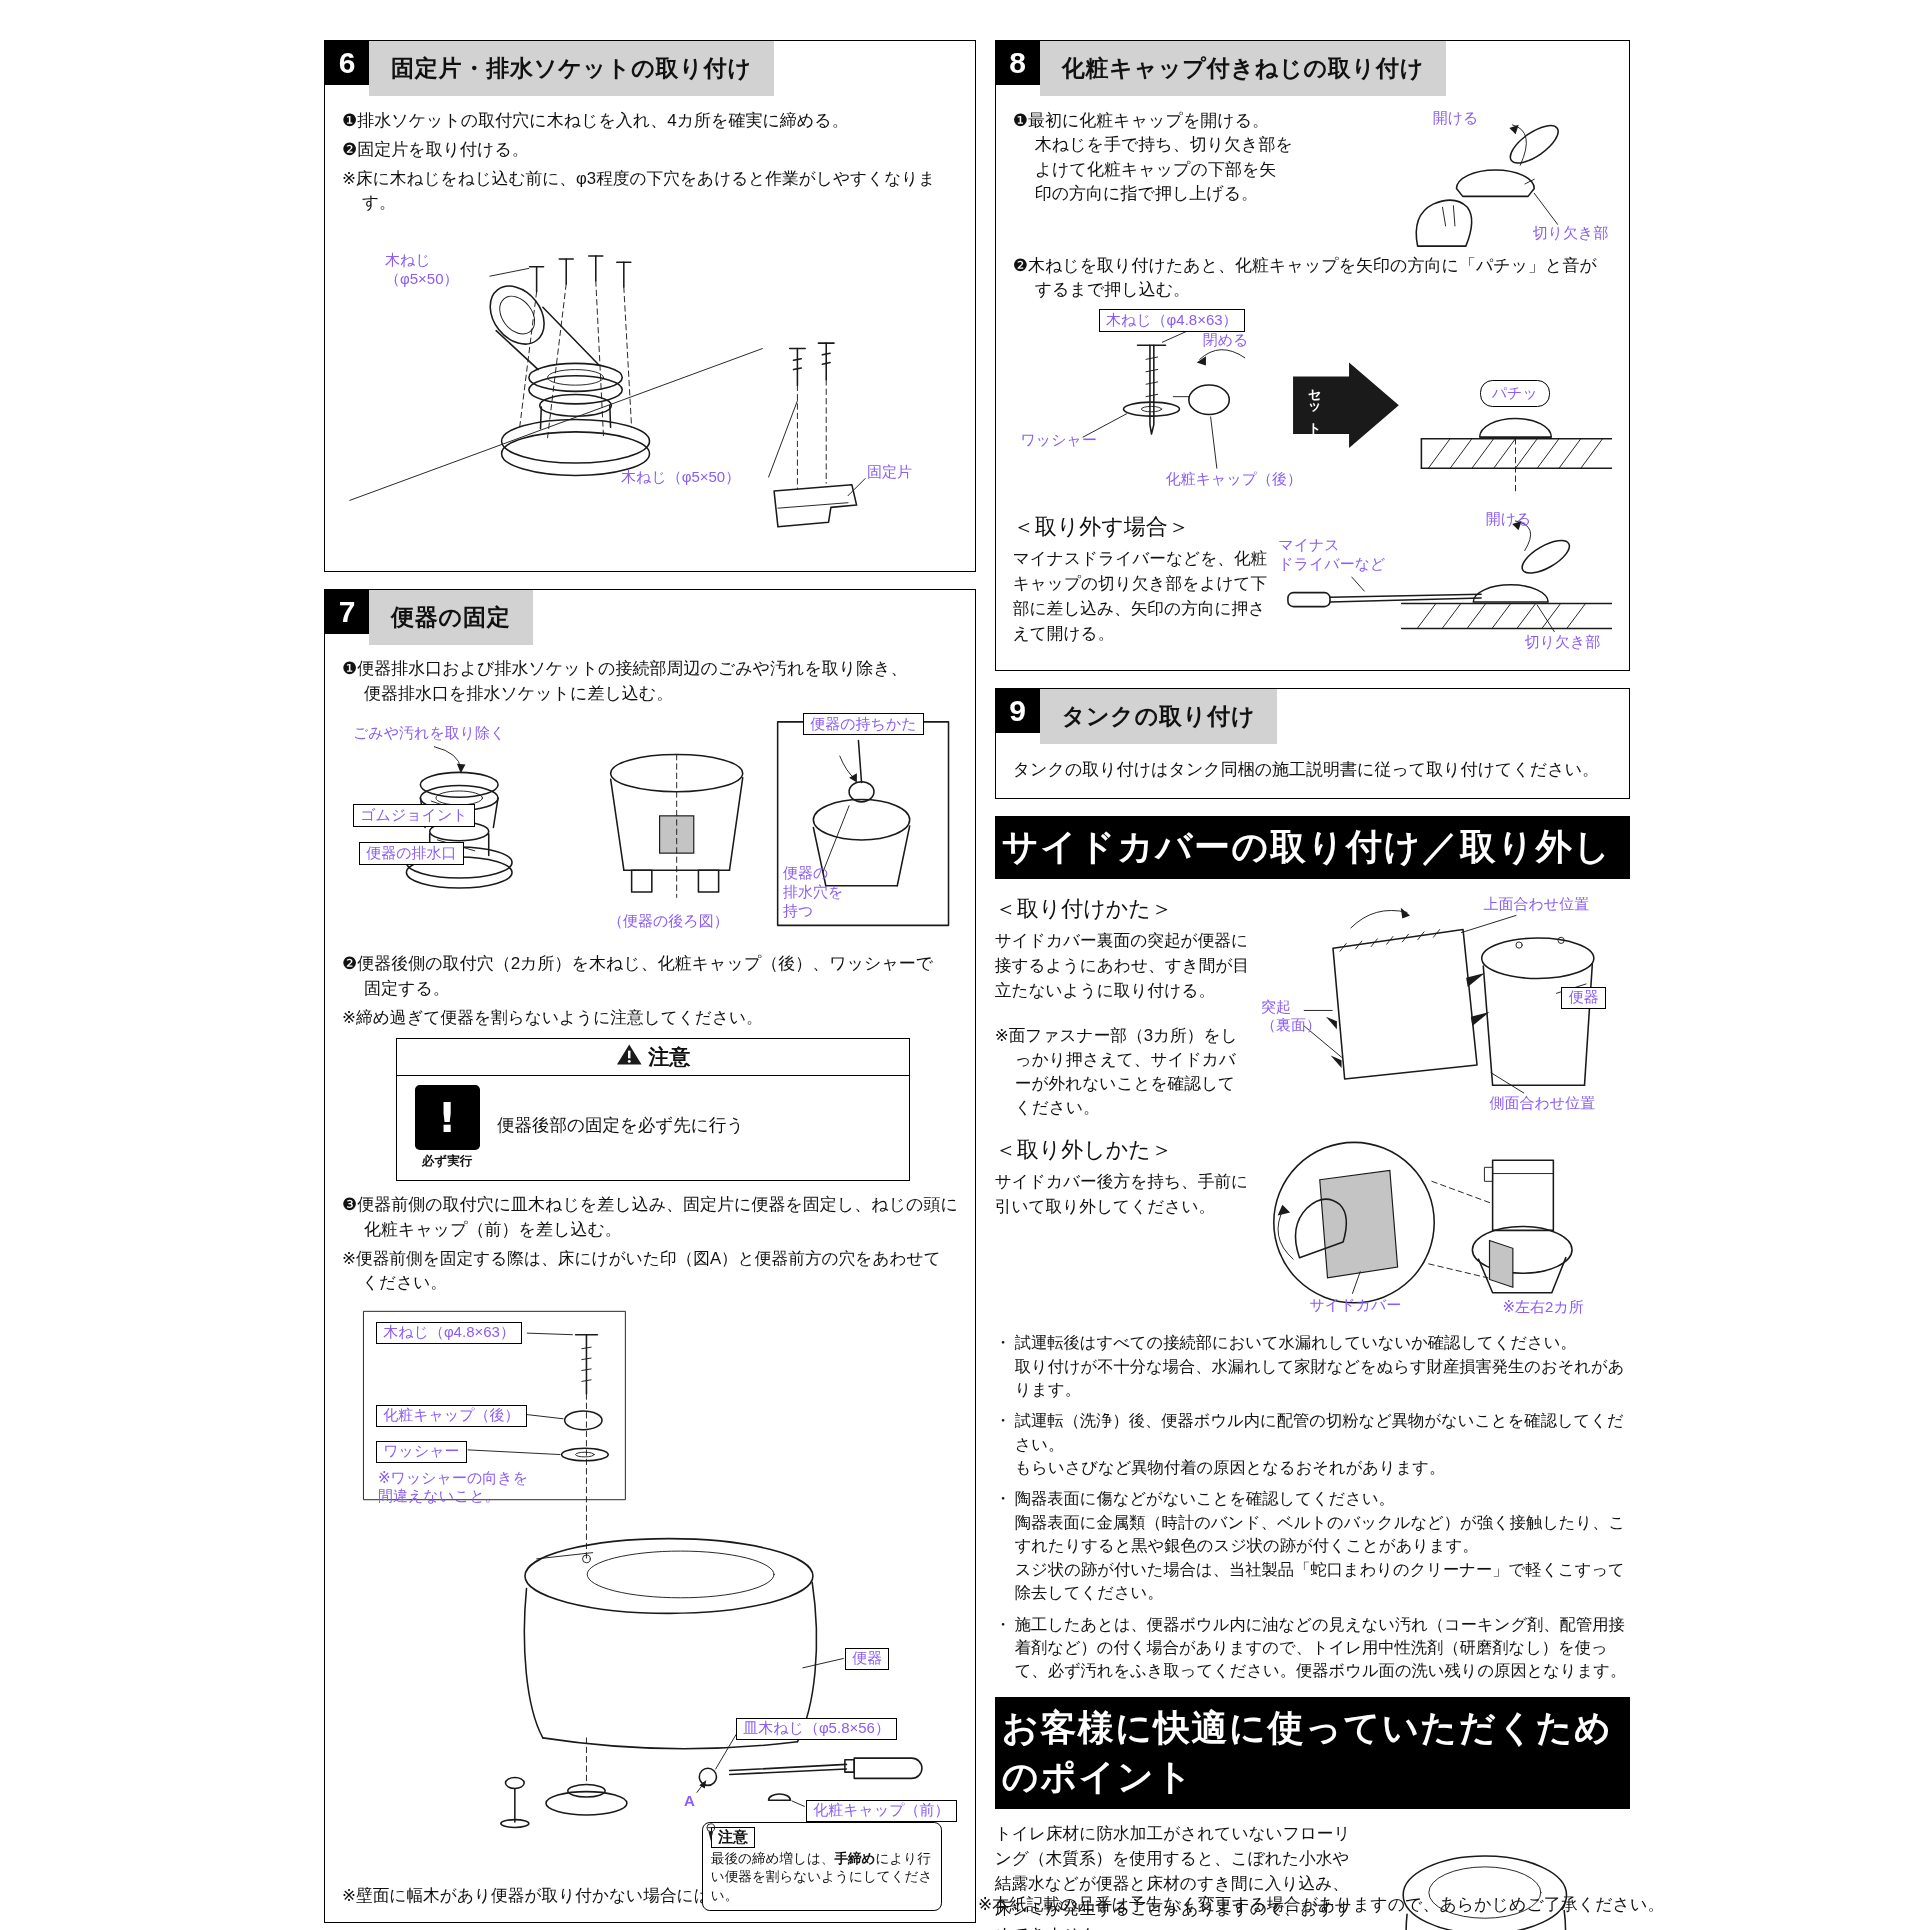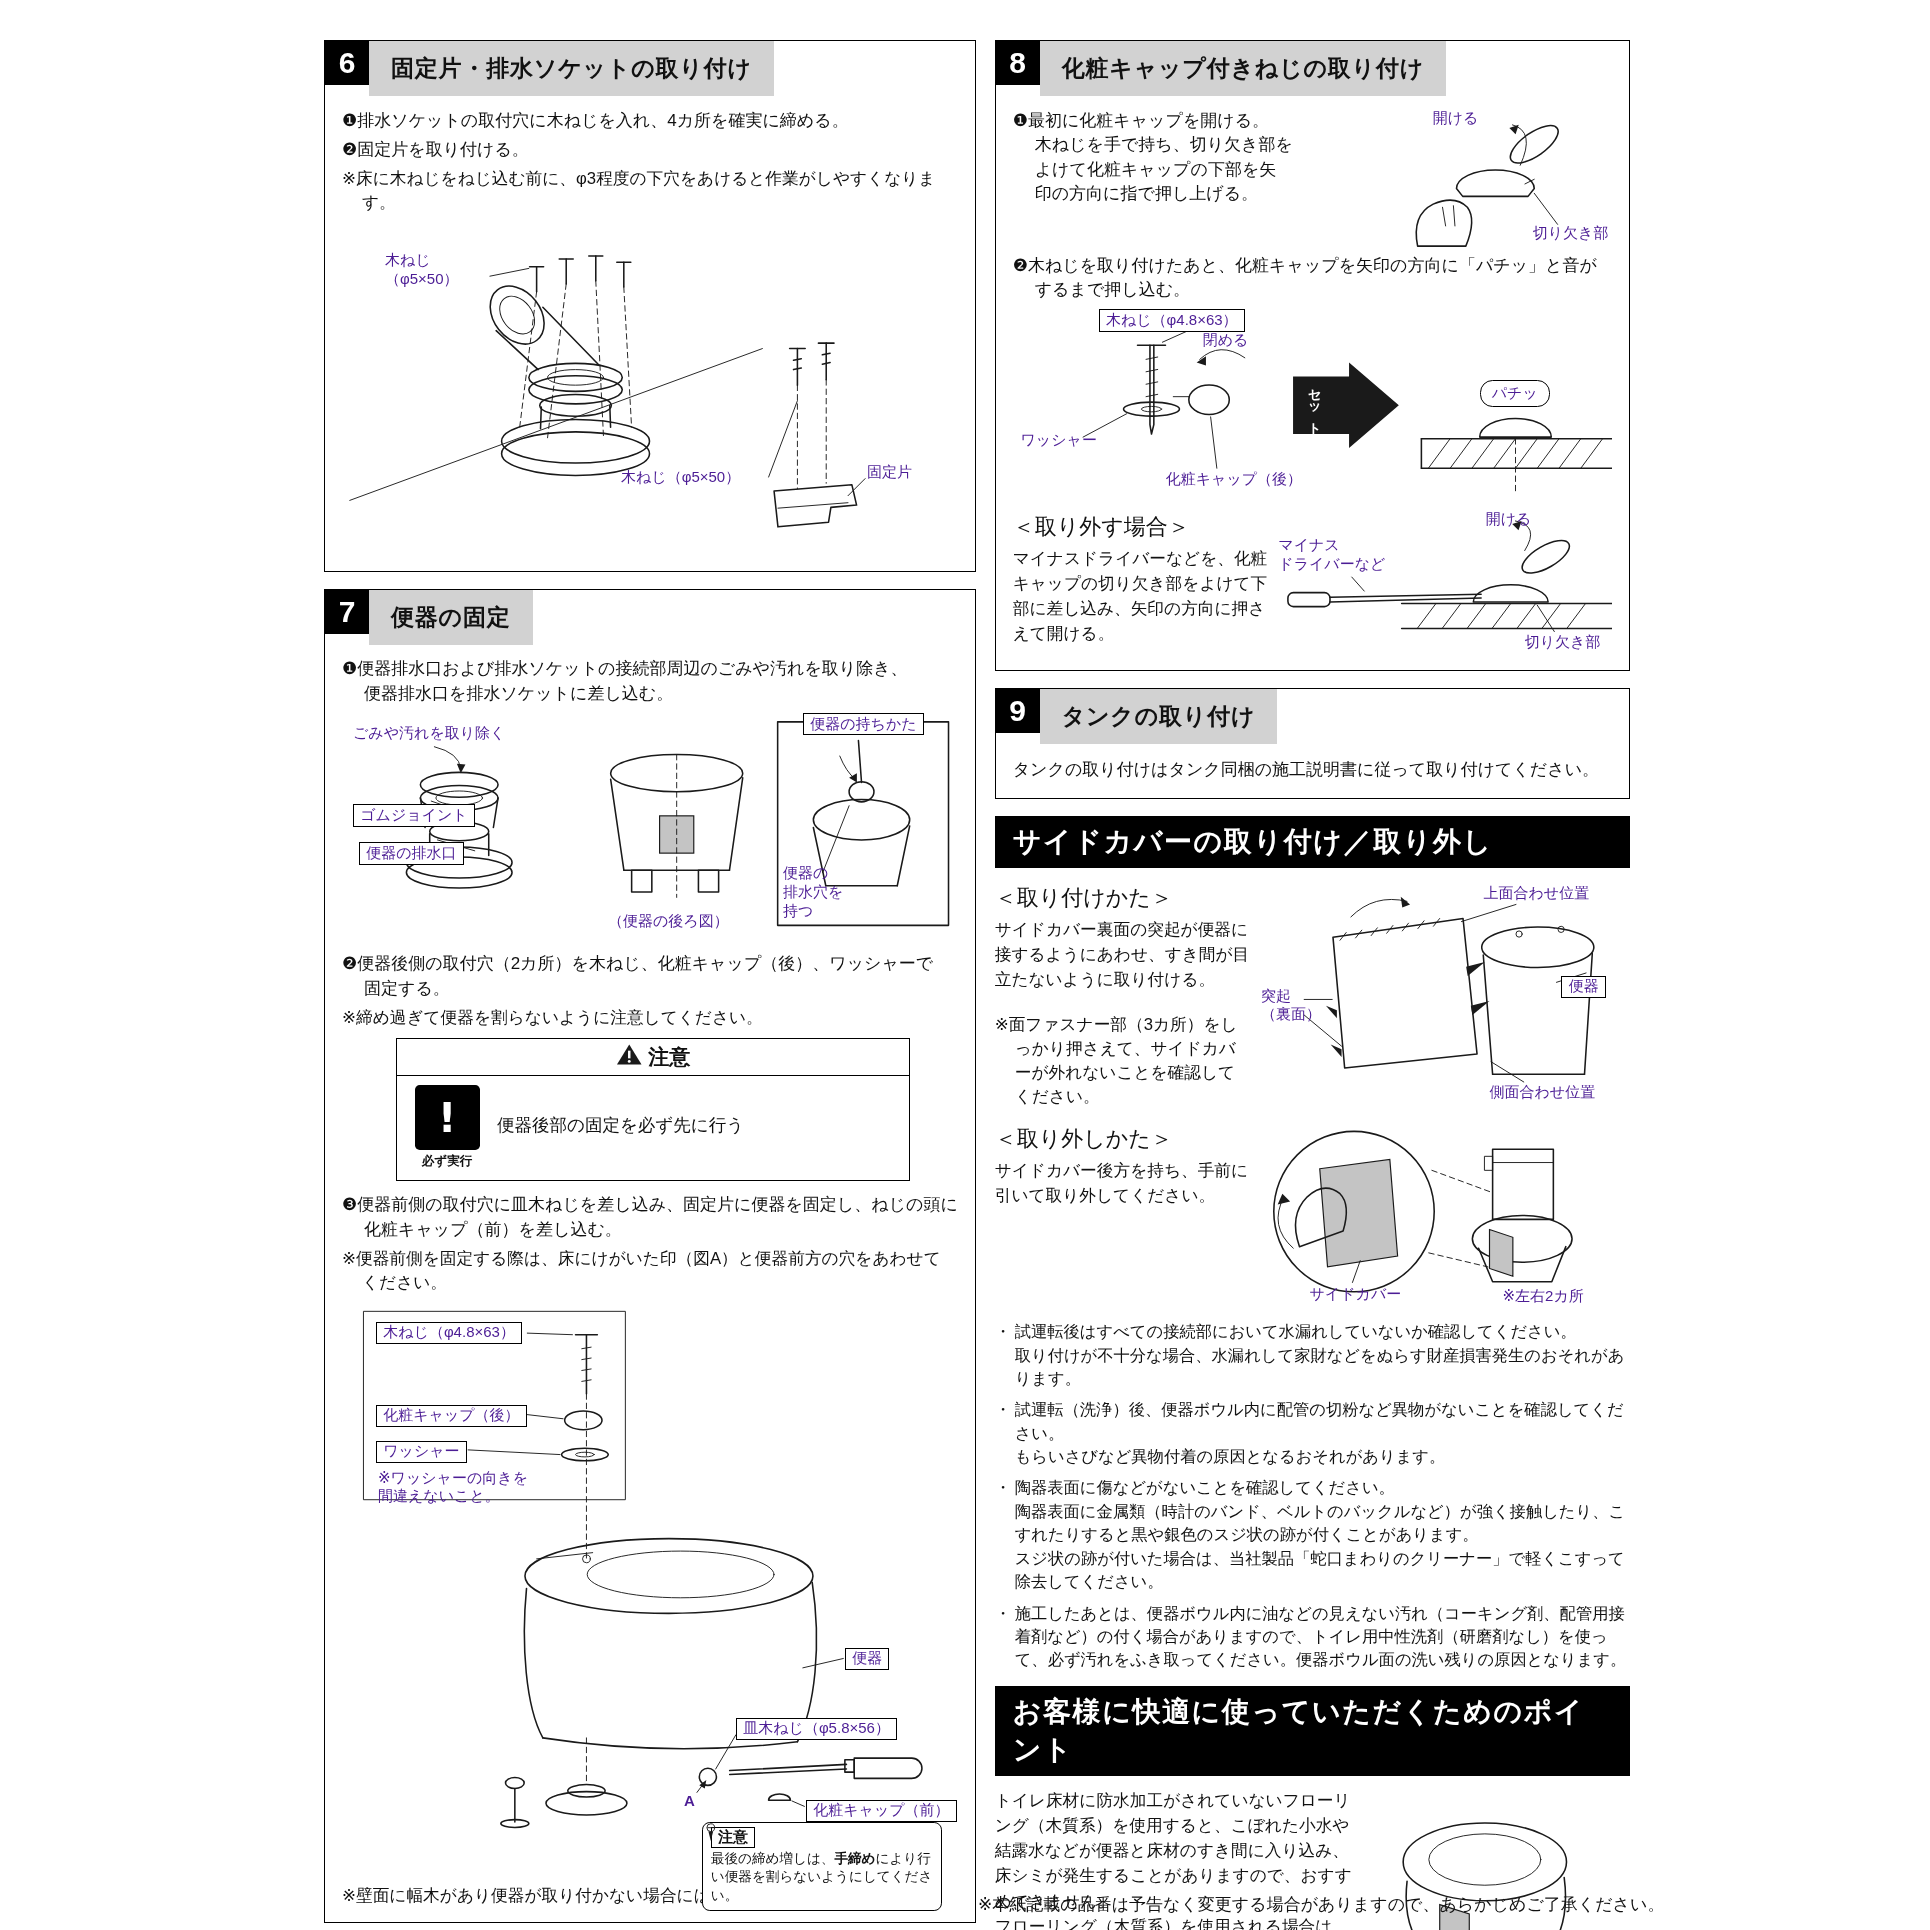--- a/index.html
+++ b/index.html
@@ -21,40 +21,40 @@
     font-weight:bold; font-size:30px; display:flex; align-items:center; justify-content:center;
     flex:0 0 auto;
   }
   .sec-titlebar {
     background:#d2d2d2; display:flex; align-items:center;
     font-weight:bold; font-size:23px; padding:12px 22px; letter-spacing:0.8px;
   }
   .sec-body { padding:12.5px 17px 15.6px; }
 
   .banner {
-    background:#000; color:#fff; font-weight:bold; font-size:28px;
-    padding:7px 18px; letter-spacing:1.6px; margin-bottom:12.5px;
+    background:#000; color:#fff; font-weight:bold; font-size:36px;
+    padding:7px 7px; letter-spacing:1.6px; margin-bottom:12.5px;
   }
 
   .step { font-size:17px; line-height:1.45; padding-left:22px; text-indent:-22px;
           white-space:pre-line; margin-bottom:4.7px; }
   .note { font-size:16.7px; line-height:1.45; padding-left:20px; text-indent:-20px;
           white-space:pre-line; margin-bottom:4.7px; }
   .para { font-size:17px; line-height:1.5; white-space:pre-line; }
   .subhead { font-size:22px; line-height:1.5; margin-bottom:3.1px; }
 
   .diag { position:relative; flex:0 0 auto; }
   .diag svg { position:absolute; left:0; top:0; }
   .s { fill:none; stroke:#1a1a1a; stroke-width:2; stroke-linecap:round; stroke-linejoin:round; }
   .t { stroke-width:1.2; }
   .d { stroke-dasharray:7 5; }
   .f { fill:#1a1a1a; stroke:none; }
   .g { fill:#c4c4c4; stroke:#1a1a1a; stroke-width:1.5; }
 
-  .dlabel { position:absolute; font-size:15px; line-height:1.25; white-space:pre-line; color:#4c1d95; }
+  .dlabel { position:absolute; font-size:15px; line-height:1.25; white-space:pre-line; color:#8b5cf6; }
   .dlabel.boxed { border:1.2px solid #000; padding:0.8px 6.2px; background:#fff; white-space:nowrap; }
   .dlabel.rounded { border:1.2px solid #000; border-radius:12.5px; padding:3.1px 11px; white-space:nowrap; }
 
   .flexrow { display:flex; gap:7.8px; }
 
   
   .caution { border:1.6px solid #000; width:514px; margin:7.8px 0 12.5px 54px; }
   .caution-header { display:flex; align-items:center; justify-content:center; gap:6.2px;
     font-weight:bold; font-size:21px; padding:3.9px 0; border-bottom:1.6px solid #000; }
   .caution-body { display:flex; padding:9.3px 11px; gap:11px; }

